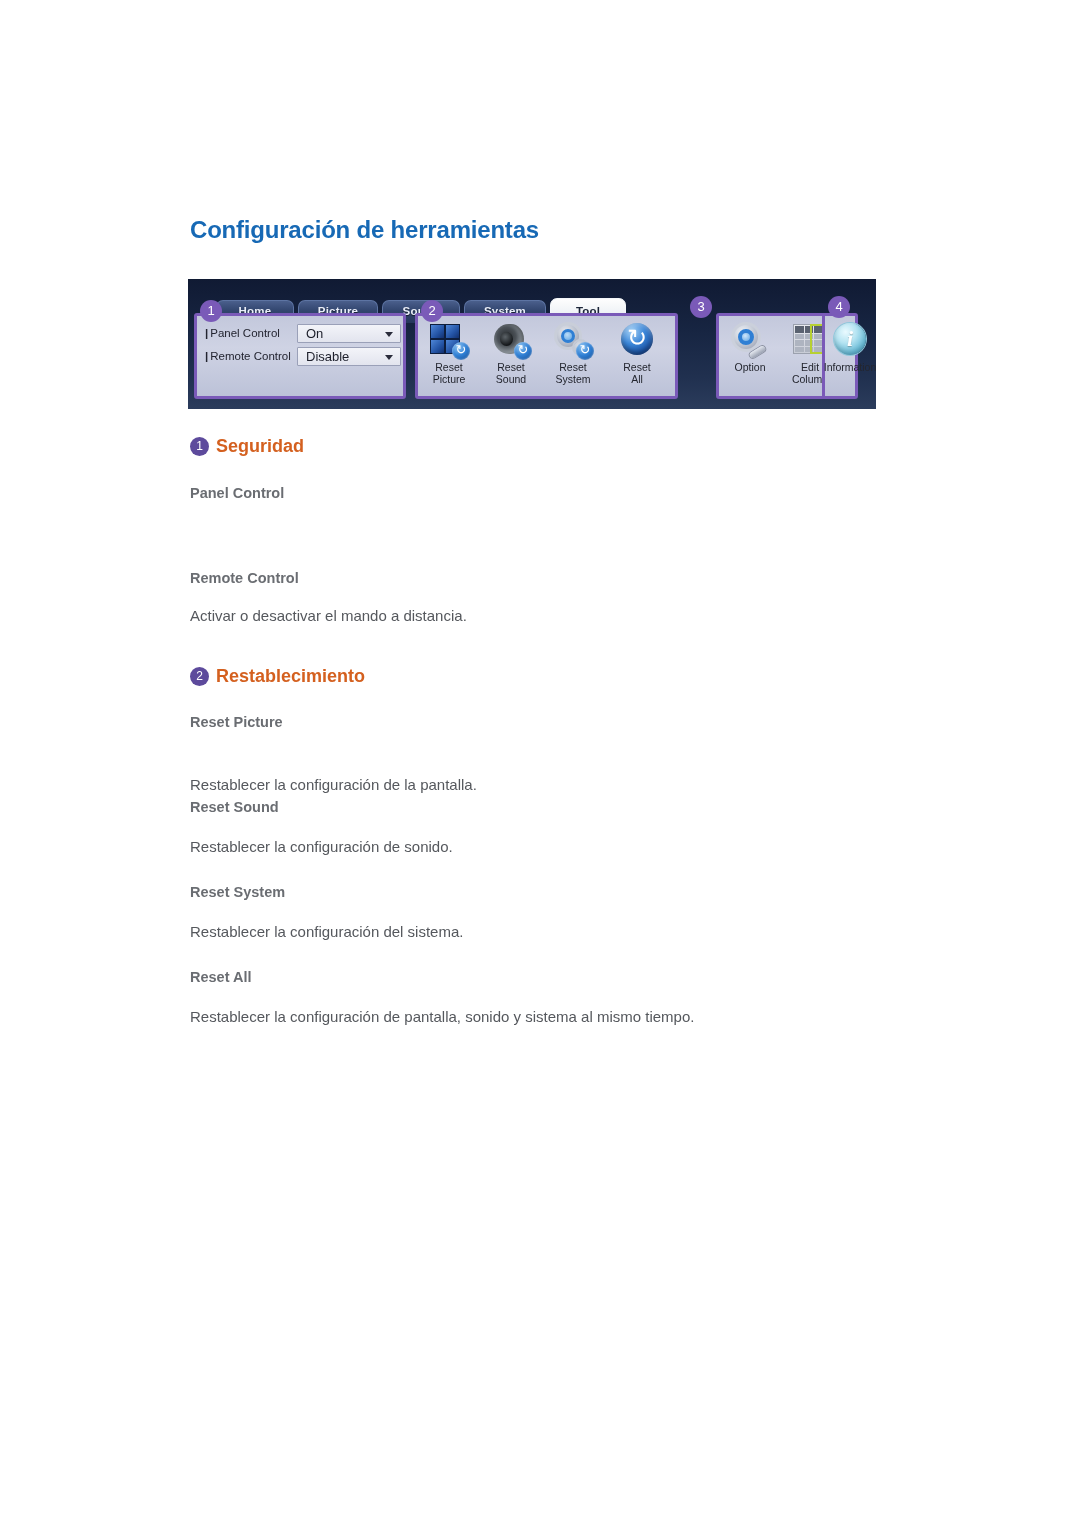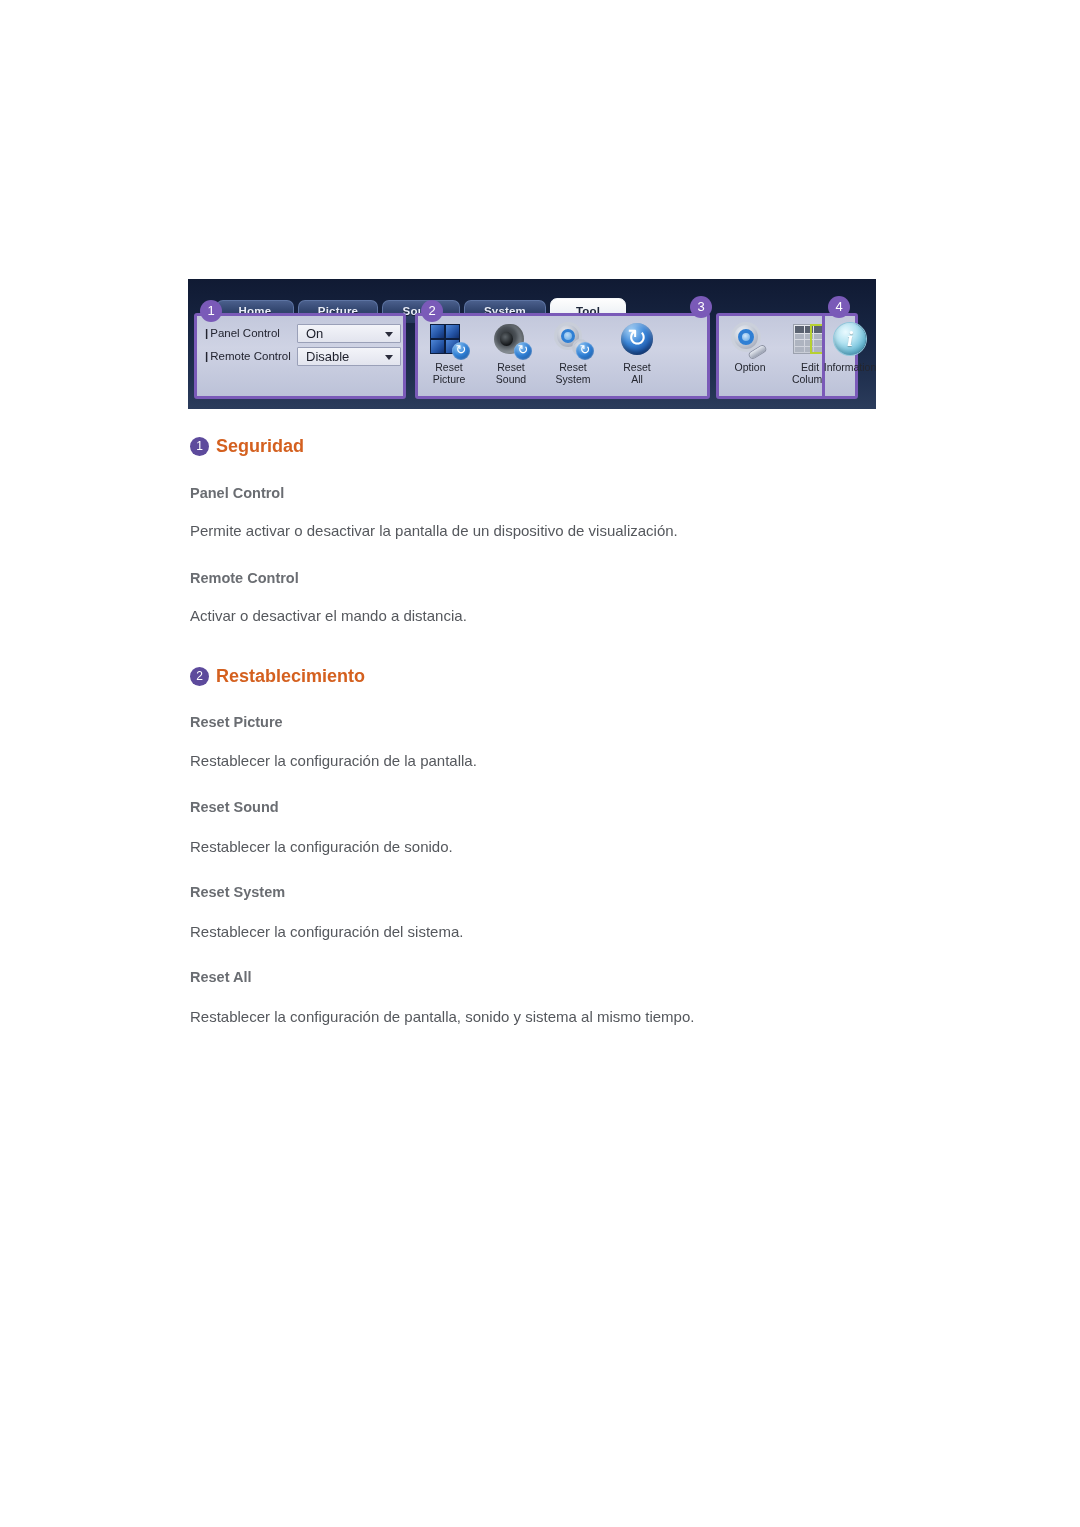--- a/index.html
+++ b/index.html
@@ -90,21 +90,21 @@
   .group {
     position: absolute;
     top: 34px;
     height: 86px;
     border: 3px solid #7a5ab8;
     border-radius: 3px;
     box-sizing: border-box;
     background: linear-gradient(180deg, #c3c8dc 0%, #cfd3e4 40%, #bcc2d8 100%);
   }
   .group.g1 { left: 6px;   width: 212px; }
-  .group.g2 { left: 227px; width: 295px; }
+  .group.g2 { left: 227px; width: 263px; }
   .group.g3 { left: 496px; width: 130px; margin-left: 32px; }
   .group.g4 { left: 634px; width: 36px;  }
 
   
   .fig-badge {
     position: absolute;
     width: 22px;
     height: 22px;
     border-radius: 50%;
     background: #7a5ab8;
@@ -429,20 +429,21 @@
     font-size: 15px;
     color: #55585d;
     white-space: nowrap;
   }
 </style>
 </head>
 <body>
 
 <div class="page">
 
+  <div class="page-title">Configuración de herramientas</div>
 
   <div class="figure">
 
     <div class="tabstrip">
       <div class="tab tab-home">Home</div>
       <div class="tab tab-picture">Picture</div>
       <div class="tab tab-sound">Sound</div>
       <div class="tab tab-system">System</div>
       <div class="tab tab-tool active">Tool</div>
     </div>
@@ -552,31 +553,30 @@
     <div class="fig-badge b2">2</div>
     <div class="fig-badge b3">3</div>
     <div class="fig-badge b4">4</div>
   </div>
 
   <div class="section-head" style="top:436px;">
     <span class="sec-badge">1</span><span>Seguridad</span>
   </div>
 
   <div class="sub-head" style="top:485px;">Panel Control</div>
-  <div class="body-text" style="top:522px;">Permite activar o desactivar la pantalla de un dispositivo de visualización.</div>
 
   <div class="sub-head" style="top:570px;">Remote Control</div>
   <div class="body-text" style="top:607px;">Activar o desactivar el mando a distancia.</div>
 
   <div class="section-head" style="top:666px;">
     <span class="sec-badge">2</span><span>Restablecimiento</span>
   </div>
 
   <div class="sub-head" style="top:714px;">Reset Picture</div>
-  <div class="body-text" style="top:752px;">Restablecer la configuración de la pantalla.</div>
+  <div class="body-text" style="top:776px;">Restablecer la configuración de la pantalla.</div>
 
   <div class="sub-head" style="top:799px;">Reset Sound</div>
   <div class="body-text" style="top:838px;">Restablecer la configuración de sonido.</div>
 
   <div class="sub-head" style="top:884px;">Reset System</div>
   <div class="body-text" style="top:923px;">Restablecer la configuración del sistema.</div>
 
   <div class="sub-head" style="top:969px;">Reset All</div>
   <div class="body-text" style="top:1008px;">Restablecer la configuración de pantalla, sonido y sistema al mismo tiempo.</div>
 

